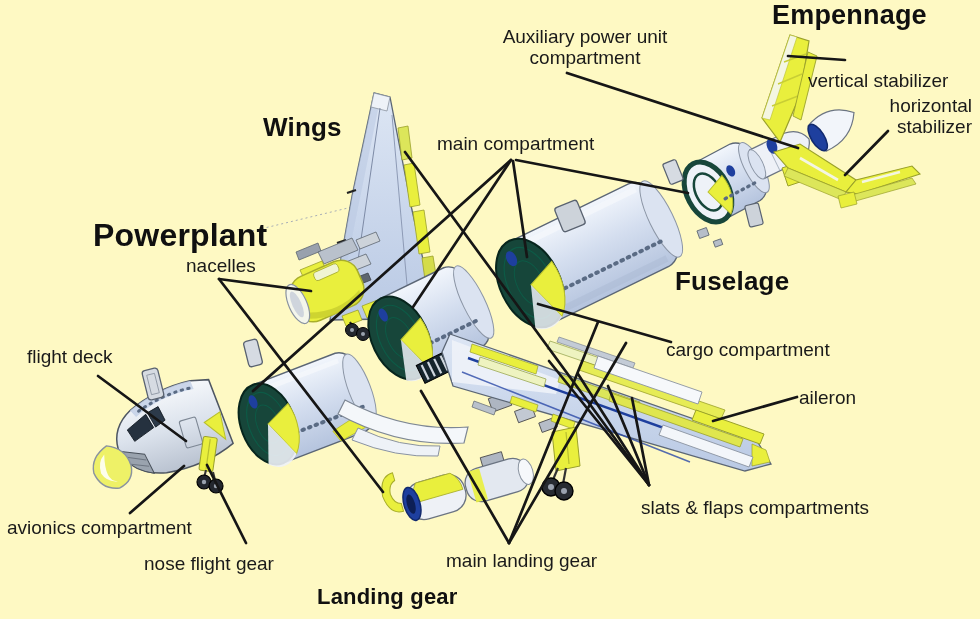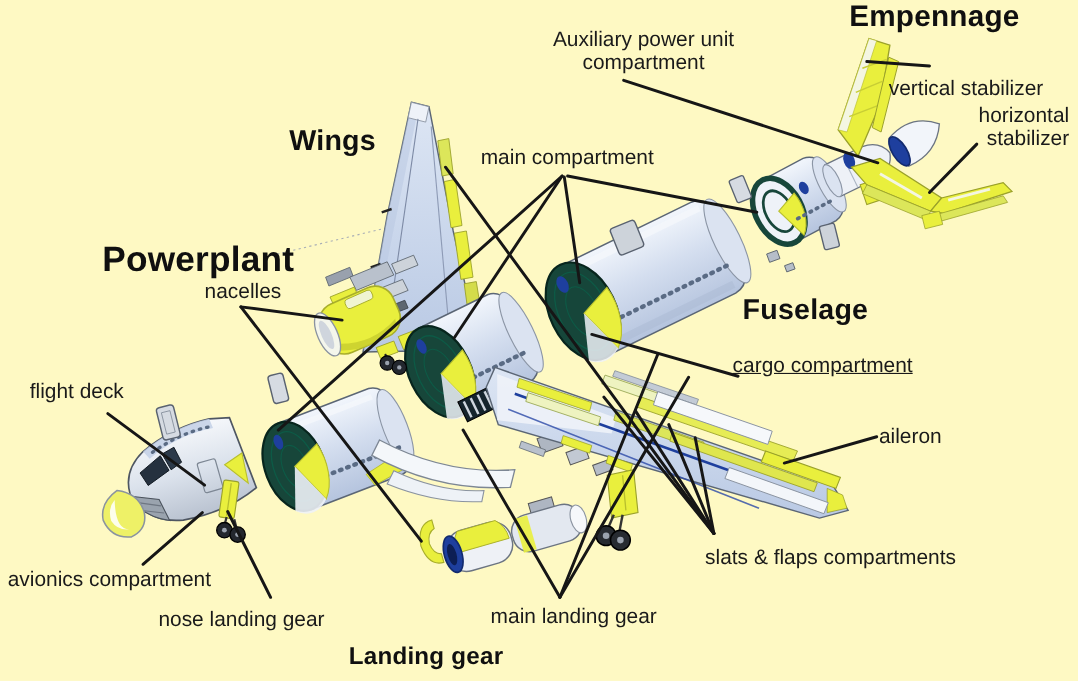--- a/index.html
+++ b/index.html
@@ -13,21 +13,21 @@
   #h-wings{left:263px;top:112px;font-size:26px;}
   #h-powerplant{left:93px;top:217px;font-size:32px;}
   #h-fuselage{left:675px;top:266px;font-size:26px;}
   #h-landing{left:301px;top:584px;font-size:22px;margin-left:16px;}
   
   #l-apu{left:480px;top:26px;width:210px;text-align:center;}
   #l-vstab{left:808px;top:70px;}
   #l-hstab{left:850px;top:95px;width:122px;text-align:right;}
   #l-cabin{left:437px;top:133px;}
   #l-nacelles{left:186px;top:255px;}
-  #l-cargo{left:666px;top:322px;text-decoration:underline;}
+  #l-cargo{left:666px;top:339px;}
   #l-aileron{left:799px;top:387px;}
   #l-flightdeck{left:27px;top:346px;}
   #l-avionics{left:7px;top:517px;}
   #l-nosegear{left:144px;top:553px;}
   #l-maingear{left:446px;top:550px;}
   #l-slats{left:641px;top:497px;}
 </style>
 </head>
 <body>
 
@@ -354,16 +354,16 @@
   <div class="lbl" id="l-hstab">
     <div>horizontal</div>
     <div>stabilizer</div>
   </div>
   <div class="lbl" id="l-cabin">main compartment</div>
   <div class="lbl" id="l-nacelles">nacelles</div>
   <div class="lbl" id="l-cargo">cargo compartment</div>
   <div class="lbl" id="l-aileron">aileron</div>
   <div class="lbl" id="l-flightdeck">flight deck</div>
   <div class="lbl" id="l-avionics">avionics compartment</div>
-  <div class="lbl" id="l-nosegear">nose landing gear</div>
+  <div class="lbl" id="l-nosegear">nose flight gear</div>
   <div class="lbl" id="l-maingear">main landing gear</div>
   <div class="lbl" id="l-slats">slats &amp; flaps compartments</div>
 </div>
 
 </body></html>

